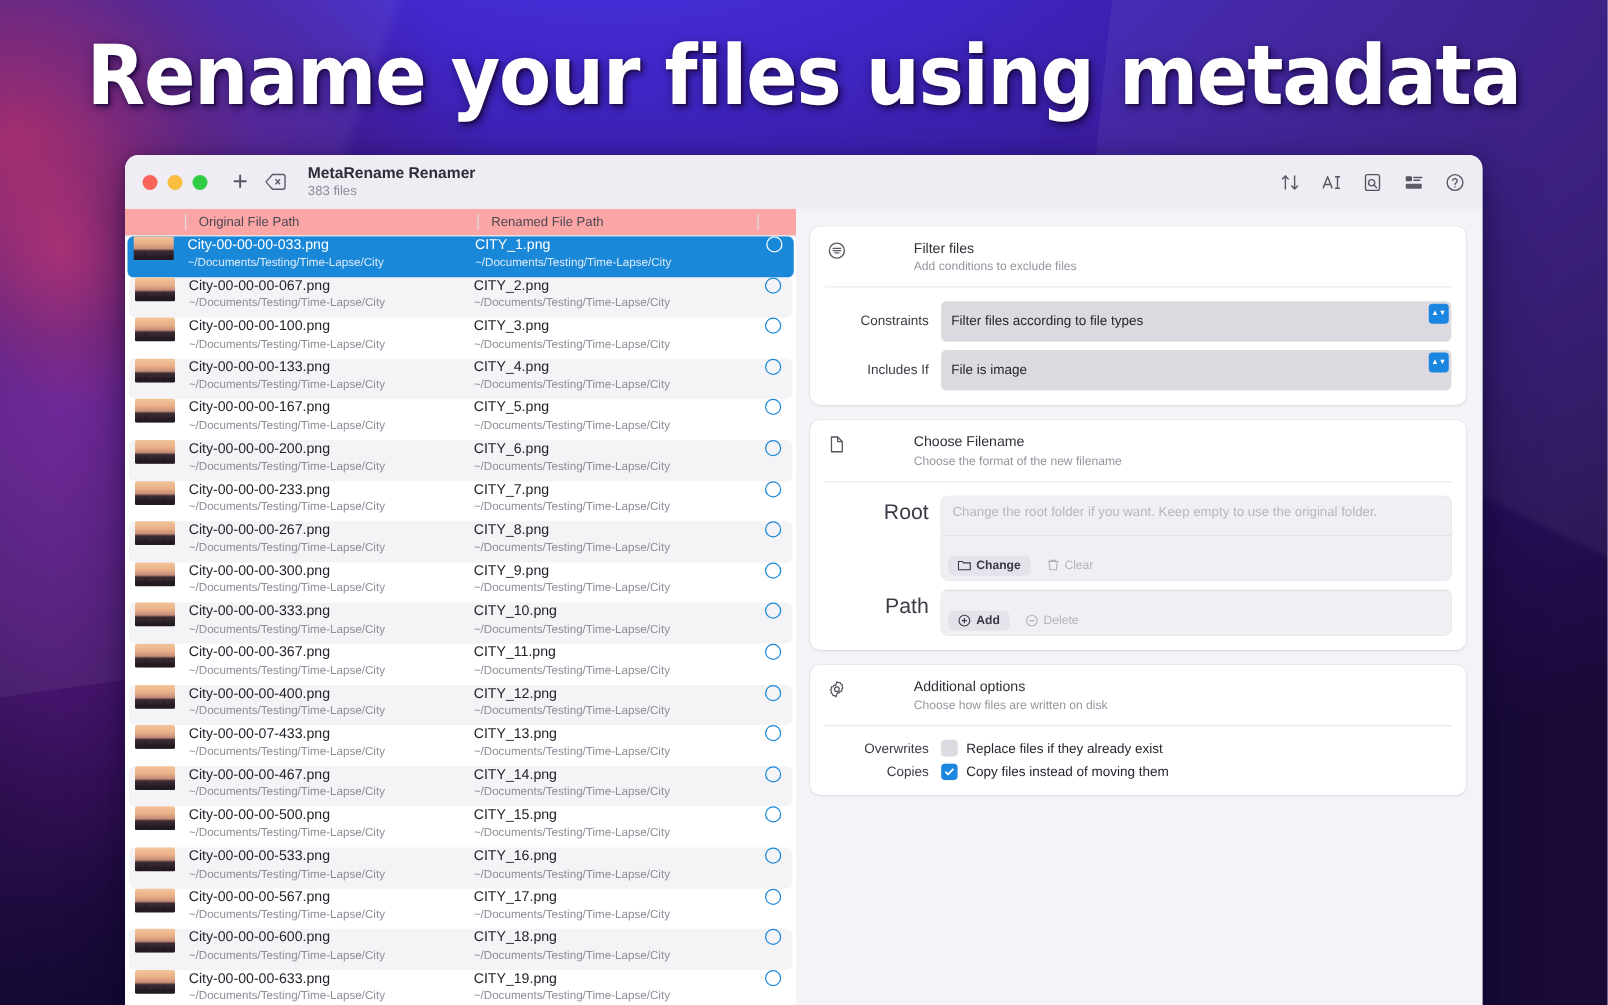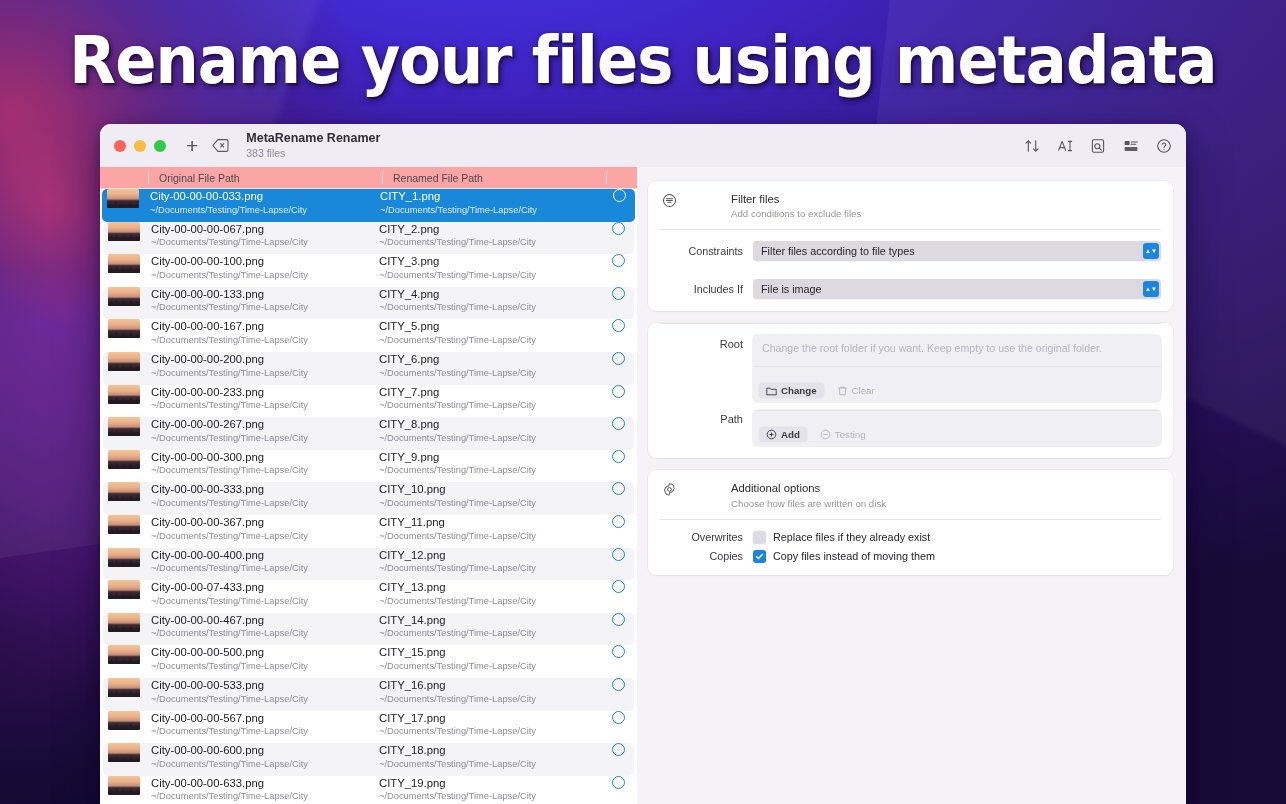--- a/index.html
+++ b/index.html
@@ -158,40 +158,40 @@
     box-shadow:0 0 0 0.5px rgba(0,0,0,0.07), 0 1px 2px rgba(0,0,0,0.045);
     overflow:hidden;
   }
   .chead { display:flex; align-items:flex-start; padding:11px 13px 9px 12px;gap:44px; }
   .chead .gi { width:18px; flex:0 0 18px; margin-right:9px; color:#55545f; display:flex; justify-content:center; padding-top:1px; }
   .chead .h1 { font-size:11.3px; color:#2f2e38; line-height:1.35; }
   .chead .h2 { font-size:9.7px; color:#96959f; line-height:1.35; }
   .cdiv { height:1px; background:#e9e7ed; margin:0 12px; }
   .cbody { padding:11px 12px 12px 12px; }
 
-  .frow { display:flex; align-items:center; margin-bottom:18px; }
+  .frow { display:flex; align-items:center; margin-bottom:7px; }
   .frow:last-child { margin-bottom:0; }
   .flabel { width:93px; flex:0 0 93px; text-align:right; padding-right:10px; font-size:10.8px; color:#3c3b45; }
   .select {
-    flex:1; height:20px; background:#dcdae0; border-radius:4px;
+    flex:1; height:32px; background:#dcdae0; border-radius:4px;
     display:flex; align-items:center; position:relative;
     padding:0 26px 0 8px; font-size:10.8px; color:#26252e;
     box-shadow:0 0.5px 0 rgba(0,0,0,0.08);
   }
   .stepper {
     position:absolute; right:2px; top:2px; width:16px; height:16px;
     background:#1a86e0; border-radius:3px;
     display:flex; flex-direction:column; align-items:center; justify-content:center;
     gap:1px; color:#fff; font-size:6px; line-height:5px;
   }
 
   
   .fnrow { display:flex; align-items:flex-start; margin-bottom:8px; }
   .fnrow:last-child { margin-bottom:0; }
-  .fnlabel { width:93px; flex:0 0 93px; text-align:right; padding-right:10px; font-size:11px; color:#3c3b45; padding-top:3px; }
+  .fnlabel { width:93px; flex:0 0 93px; text-align:right; padding-right:10px; font-size:17px; color:#3c3b45; padding-top:3px; }
   .fnbox { flex:1; background:#f0eff3; border-radius:5px; box-shadow:0 0 0 0.5px #e2e0e7; overflow:hidden; }
   .fnfield { padding:7px 9px 8px 9px; font-size:10.6px; color:#b7b6bf; min-height:31px; }
   .fnbar { border-top:1px solid #e4e2e9; padding:4px 6px; display:flex; align-items:center; gap:6px; background:#f0eff3; }
   .minibtn {
     display:flex; align-items:center; gap:4px;
     font-size:9.7px; color:#3a3943; padding:2px 7px; border-radius:4px;margin-top:12px;
   }
   .minibtn.on { background:#e4e2ea; font-weight:bold; box-shadow:0 0 0 0.5px rgba(0,0,0,0.05); }
   .minibtn.off { color:#b4b3bc; }
   .minibtn .mi { display:flex; align-items:center; }
@@ -592,20 +592,32 @@
             <div class="flabel">Includes If</div>
             <div class="select">
               <span>File is image</span>
               <span class="stepper">▲▼</span>
             </div>
           </div>
         </div>
       </div>
 
       <div class="card">
+        <div class="chead">
+          <div class="gi">
+            <svg width="15" height="15" viewBox="0 0 16 16" fill="none" stroke="currentColor" stroke-width="1.1" stroke-linejoin="round">
+              <path d="M3.4 1.7h5.3l3.9 3.9v8.7H3.4z"></path>
+              <path d="M8.7 1.7v3.9h3.9"></path>
+            </svg>
+          </div>
+          <div>
+            <div class="h1">Choose Filename</div>
+            <div class="h2">Choose the format of the new filename</div>
+          </div>
+        </div>
         <div class="cdiv"></div>
         <div class="cbody">
 
           <div class="fnrow">
             <div class="fnlabel">Root</div>
             <div class="fnbox">
               <div class="fnfield">Change the root folder if you want. Keep empty to use the original folder.</div>
               <div class="fnbar">
                 <div class="minibtn on">
                   <span class="mi">
@@ -640,21 +652,21 @@
                   </span>
                   <span>Add</span>
                 </div>
                 <div class="minibtn off">
                   <span class="mi">
                     <svg width="11" height="11" viewBox="0 0 12 12" fill="none" stroke="currentColor" stroke-width="1">
                       <circle cx="6" cy="6" r="4.7"></circle>
                         <path d="M3.8 6h4.4"></path>
                     </svg>
                   </span>
-                  <span>Testing</span>
+                  <span>Delete</span>
                 </div>
               </div>
             </div>
           </div>
 
         </div>
       </div>
 
       <div class="card">
         <div class="chead">

